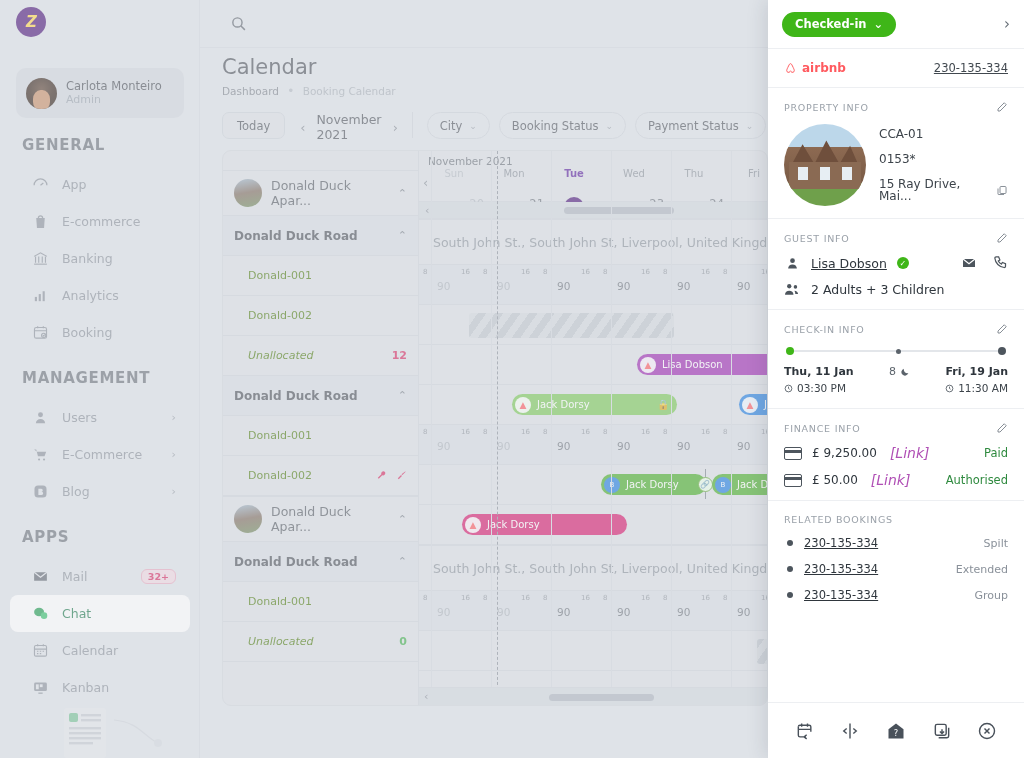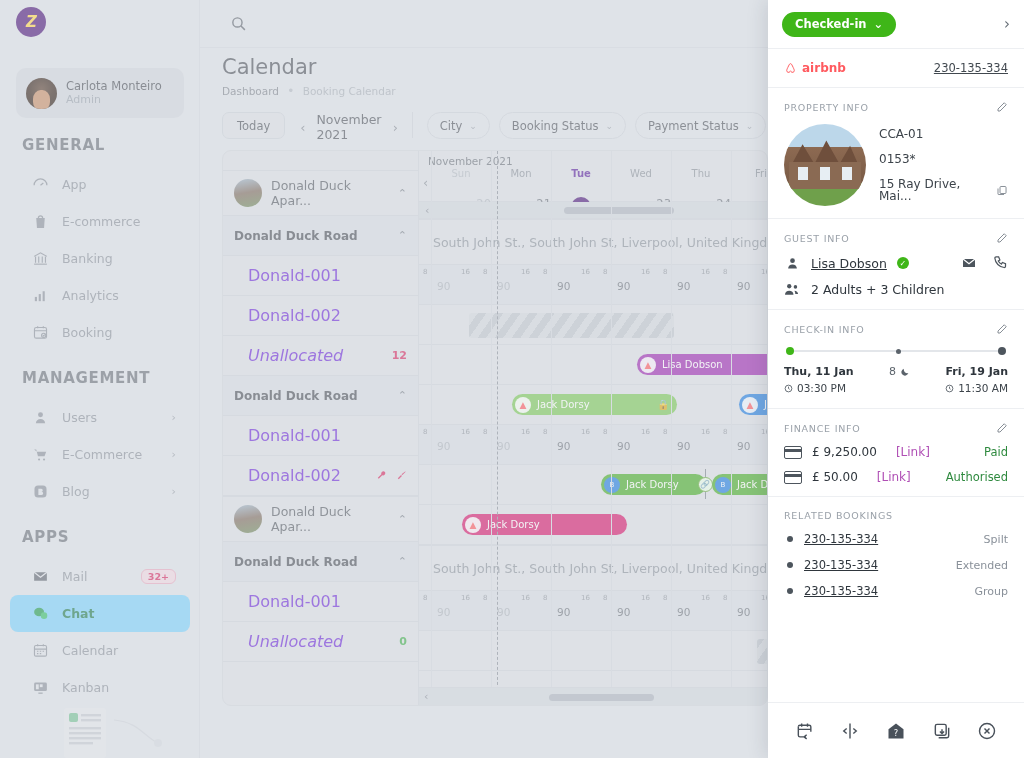--- a/index.html
+++ b/index.html
@@ -55,21 +55,21 @@
 
   .nav-section {
     font-size: 15px; font-weight: 700; letter-spacing: 0.7px;
     color: #6b727b; padding: 0 0 0 22px;
   }
   .nav-item {
     display: flex; align-items: center; height: 37px; padding: 0 14px 0 22px;
     gap: 13px; color: #8a929b; font-size: 12.5px; border-radius: 8px;
     margin: 0 10px; cursor: pointer;
   }
-  .nav-item.active { background: #7dd3fc; color: #1e7a4d; font-weight: bold; }
+  .nav-item.active { background: #ffffff; color: #1e7a4d; }
   .nav-item .ni { width: 17px; height: 17px; flex: none; display: block; }
   .nav-item .label { flex: 1; }
   .chev { font-size: 11px; color: #98a0a9; }
   .badge-pill {
     border: 1px solid #e8aabf; color: #d6285f; background: #f2d9e2;
     border-radius: 6px; font-size: 9.5px; font-weight: 700;
     padding: 2px 6px; line-height: 1;
   }
   .deco {
     position: absolute; left: 52px; bottom: 0; width: 130px; height: 56px;
@@ -139,42 +139,42 @@
   .group-row {
     display: flex; align-items: center; height: 40px; padding: 0 11px;
     border-bottom: 1px solid #cfd5db; background: #d8dde3;
   }
   .group-row .gname { font-size: 12px; color: #4a5058; font-weight: 600; flex: 1; }
 
   .unit-row {
     display: flex; align-items: center; height: 40px; padding: 0 11px 0 25px;
     border-bottom: 1px solid #cfd5db;
   }
-  .unit-row .uname { font-size: 16px; color: #6d28d9; flex: 1; }
+  .unit-row .uname { font-size: 11px; color: #4d7c0f; flex: 1; }
   .unit-row .uname.ital { font-style: italic; }
   .cnt { font-size: 11px; font-weight: 700; }
   .cnt.pink { color: #d6285f; }
   .cnt.green { color: #3fae4a; }
   .tools { display: flex; gap: 9px; color: #d6285f; font-size: 11px; }
 
   .addr-row {
     height: 46px; border-top: 1px solid #cfd5db; border-bottom: 1px solid #cfd5db;
     display: flex; align-items: center; padding-left: 14px;
     font-size: 12.5px; color: #8b939c; white-space: nowrap;
   }
   .scale-row {
     height: 40px; border-bottom: 1px solid #cfd5db; background: #d8dde3;
     position: relative; overflow: hidden;
   }
   .day-row { height: 40px; border-bottom: 1px solid #cfd5db; position: relative; }
 
   
   .datehdr { height: 51px; position: relative; border-bottom: 1px solid #cfd5db; }
   .datehdr .mlabel { position: absolute; left: 9px; top: 4px; font-size: 10.5px; color: #6b727b; }
-  .daycells { position: absolute; left: 12px; right: 0; top: 17px; display: flex; }
+  .daycells { position: absolute; left: 5px; right: 0; top: 17px; display: flex; }
   .daycell { width: 60px; text-align: center; flex: none; }
   .daycell .dw { font-size: 10px; color: #8a919a; }
   .daycell .dn { font-size: 11.5px; color: #6d747d; margin-top: 18px; text-align: right; }
   .daycell.dim .dw, .daycell.dim .dn { color: #b3bac2; }
   .daycell.today .dw { color: #5a1f9e; font-weight: 700; }
   .daycell.today .dn {
     display: inline-block; width: 20px; height: 20px; line-height: 20px;
     border-radius: 50%; background: #4b1679; color: #fff; font-size: 10.5px; font-weight: 700;
   }
   .hscroll {
@@ -307,21 +307,21 @@
   .nights { font-size: 11px; color: #5b636b; display: flex; align-items: center; gap: 4px; margin-top: 1px; }
 
   .f-row { display: flex; align-items: center; gap: 10px; margin-bottom: 11px; }
   .f-row:last-child { margin-bottom: 0; }
   .card-ico {
     width: 18px; height: 13px; border: 1.4px solid #4d555d; border-radius: 2px;
     flex: none; position: relative;
   }
   .card-ico::after { content: ""; position: absolute; left: 0; right: 0; top: 2.4px; height: 2.4px; background: #4d555d; }
   .f-amt { font-size: 12px; color: #2f363d; }
-  .f-link { font-size: 12px; color: #b04fb5; margin-left: 9px; }
+  .f-link { font-size: 14px; color: #b04fb5; margin-left: 3px; font-style: italic; }
   .f-status { margin-left: auto; font-size: 11.5px; color: #2f8a3f; }
 
   .rb-row { display: flex; align-items: center; gap: 11px; margin-bottom: 12px; }
   .rb-row:last-child { margin-bottom: 0; }
   .rb-dot { width: 6px; height: 6px; border-radius: 50%; background: #4d555d; flex: none; margin-left: 3px; }
   .rb-ref { font-size: 11.5px; color: #2f363d; text-decoration: underline; }
   .rb-tag { margin-left: auto; font-size: 11px; color: #8a919a; }
 
   .p-foot {
     margin-top: auto; height: 56px; border-top: 1px solid #edeff2;

